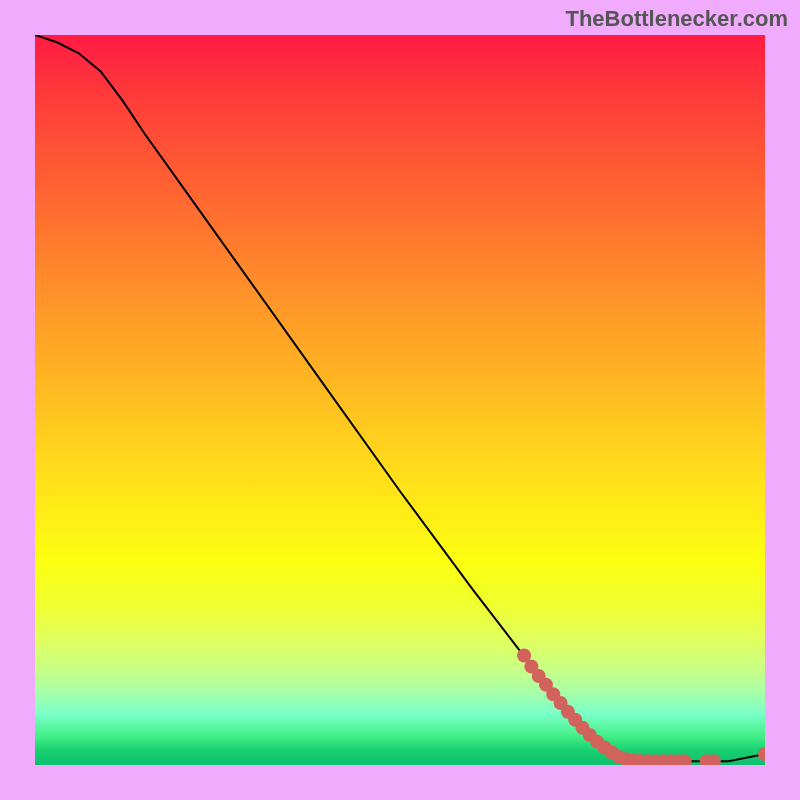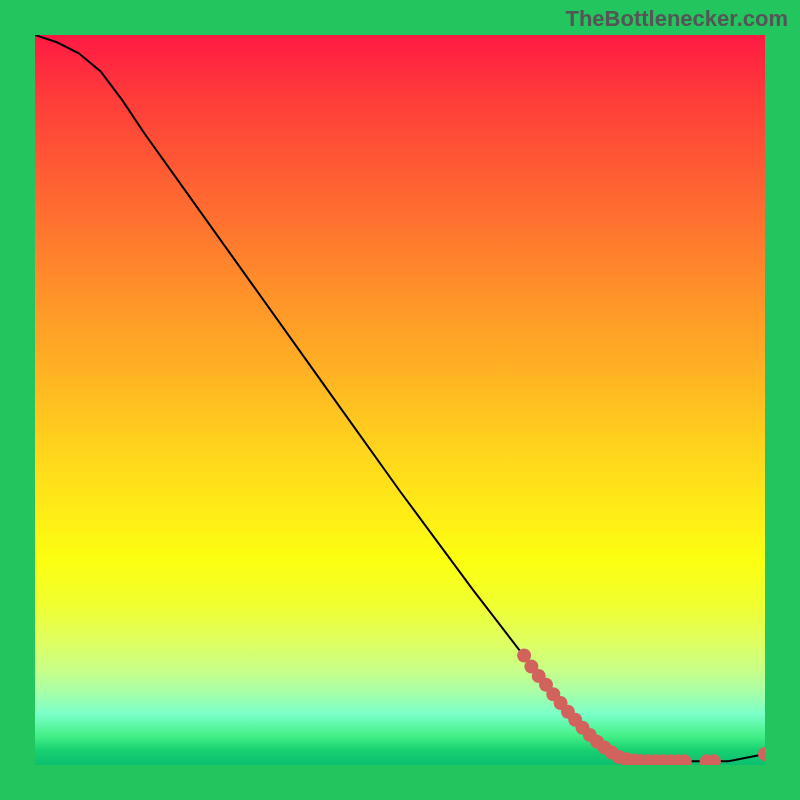--- a/index.html
+++ b/index.html
@@ -8,21 +8,21 @@
     width: 800px;
     height: 800px;
     background: #000;
     font-family: Arial, sans-serif;
     position: relative;
   }
   .container {
     width: 800px;
     height: 800px;
     position: relative;
-    background: #22c55e;
+    background: #f0abfc;
   }
   .attribution {
     position: absolute;
     top: 6px;
     right: 12px;
     color: #555;
     font-size: 22px;
     font-weight: bold;
     z-index: 10;
   }

